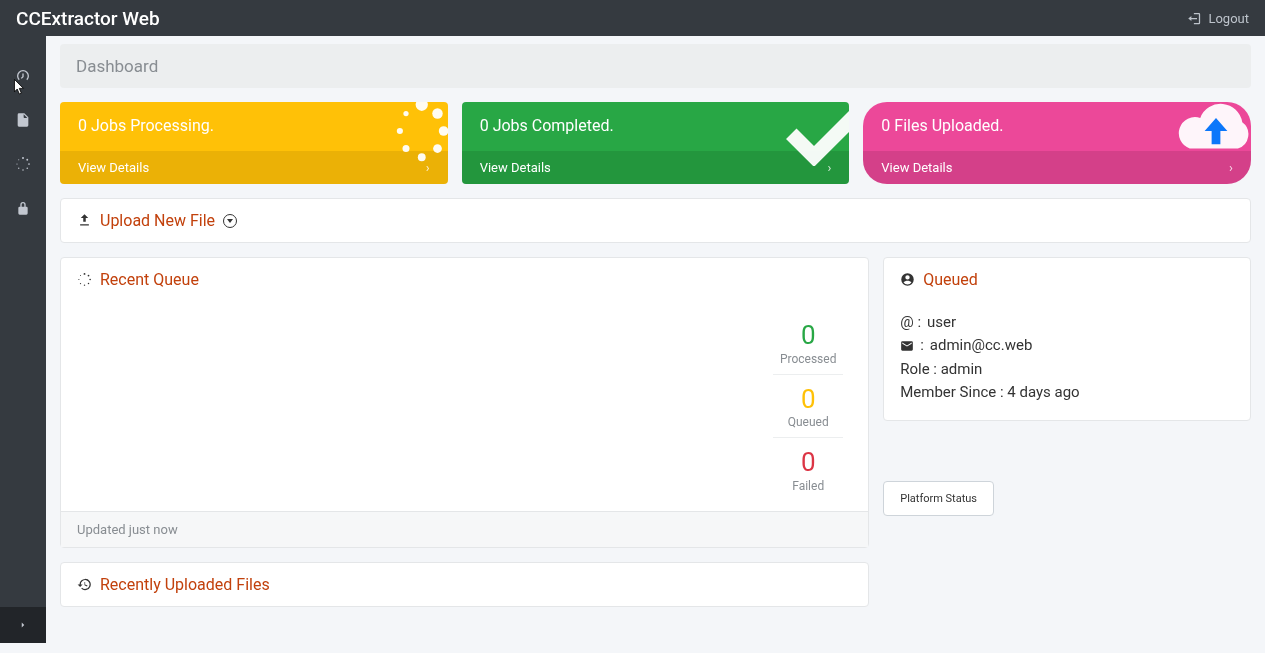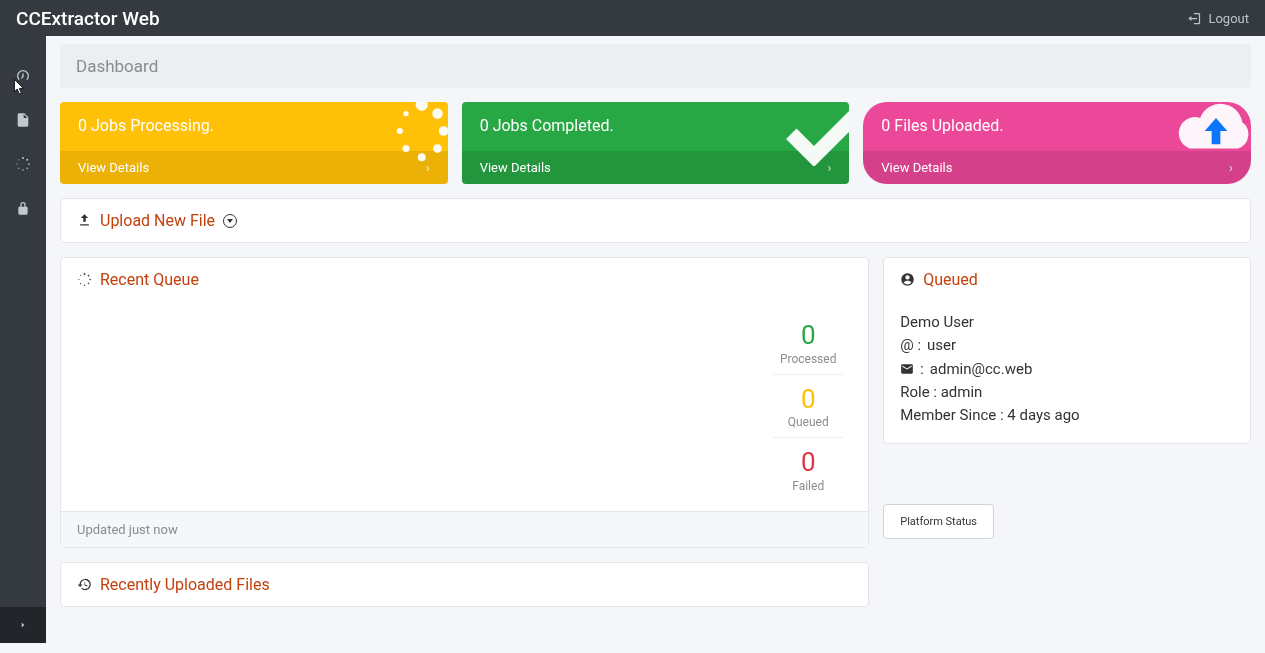--- a/index.html
+++ b/index.html
@@ -345,21 +345,20 @@
 
       <div class="col-right">
         <div class="panel">
           <div class="panel-head">
             <svg viewBox="0 0 24 24">
                 <path d="M12 2a10 10 0 1 0 0 20 10 10 0 0 0 0-20zm0 3a3.5 3.5 0 1 1 0 7 3.5 3.5 0 0 1 0-7zm0 15a8 8 0 0 1-6.3-3.1C6.5 14.7 10 14 12 14s5.5.7 6.3 2.9A8 8 0 0 1 12 20z"></path>
               </svg>
             <span>Queued</span>
           </div>
           <div class="profile-body">
-            <div>Demo User</div>
             <div class="profile-line">
               <span>@ :</span>
               <span>user</span>
             </div>
             <div class="profile-line">
               <svg viewBox="0 0 24 24">
                   <path d="M20 4H4a2 2 0 0 0-2 2v12a2 2 0 0 0 2 2h16a2 2 0 0 0 2-2V6a2 2 0 0 0-2-2zm0 4-8 5-8-5V6l8 5 8-5v2z"></path>
                 </svg>
               <span>:</span>
               <span>admin@cc.web</span>

